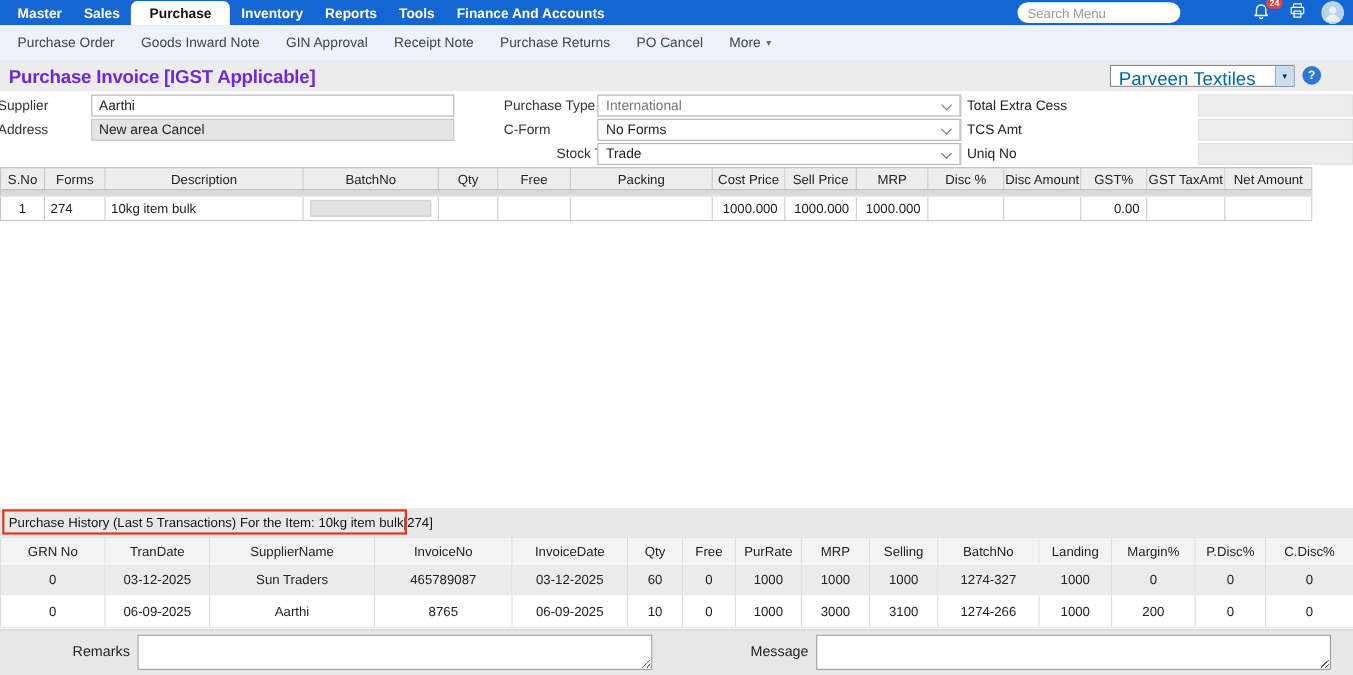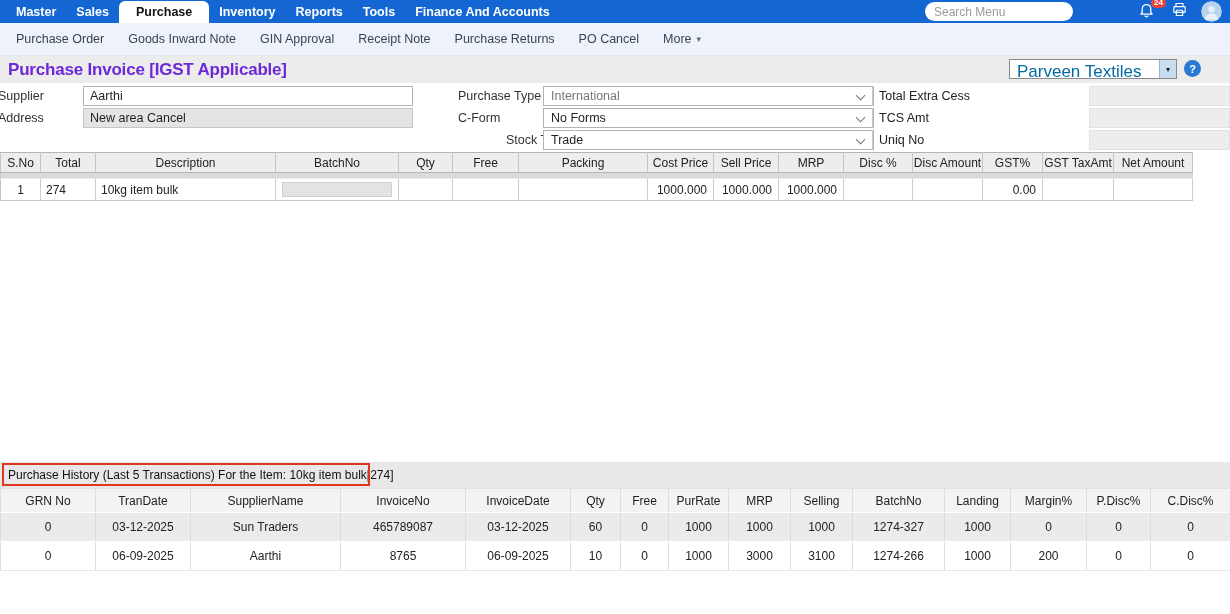--- a/index.html
+++ b/index.html
@@ -223,21 +223,21 @@
           <col style="width:65px">
           <col style="width:69px">
           <col style="width:70px">
         <col style="width:60px">
           <col style="width:71px">
           <col style="width:79px">
       </colgroup>
       <tbody>
           <tr>
         <th>S.No</th>
-        <th>Total</th>
+        <th>Forms</th>
         <th>Description</th>
         <th>BatchNo</th>
         <th>Qty</th>
         <th>Free</th>
         <th>Packing</th>
         <th>Cost Price</th>
         <th>Sell Price</th>
         <th>MRP</th>
         <th>Disc %</th>
         <th>Disc Amount</th>
@@ -344,14 +344,20 @@
         <td>1274-266</td>
         <td>1000</td>
         <td>200</td>
         <td>0</td>
         <td>0</td>
       </tr>
     </tbody>
       </table>
   </div>
 
+  <div class="footer">
+    <div class="flab" style="left:20px; width:98px;">Remarks</div>
+    <textarea style="left: 125px; width: 468px;"></textarea>
+    <div class="flab" style="left:640px; width:95px;">Message</div>
+    <textarea style="left: 742px; width: 468px;"></textarea>
+  </div>
 
 </div>
 
 </body></html>

